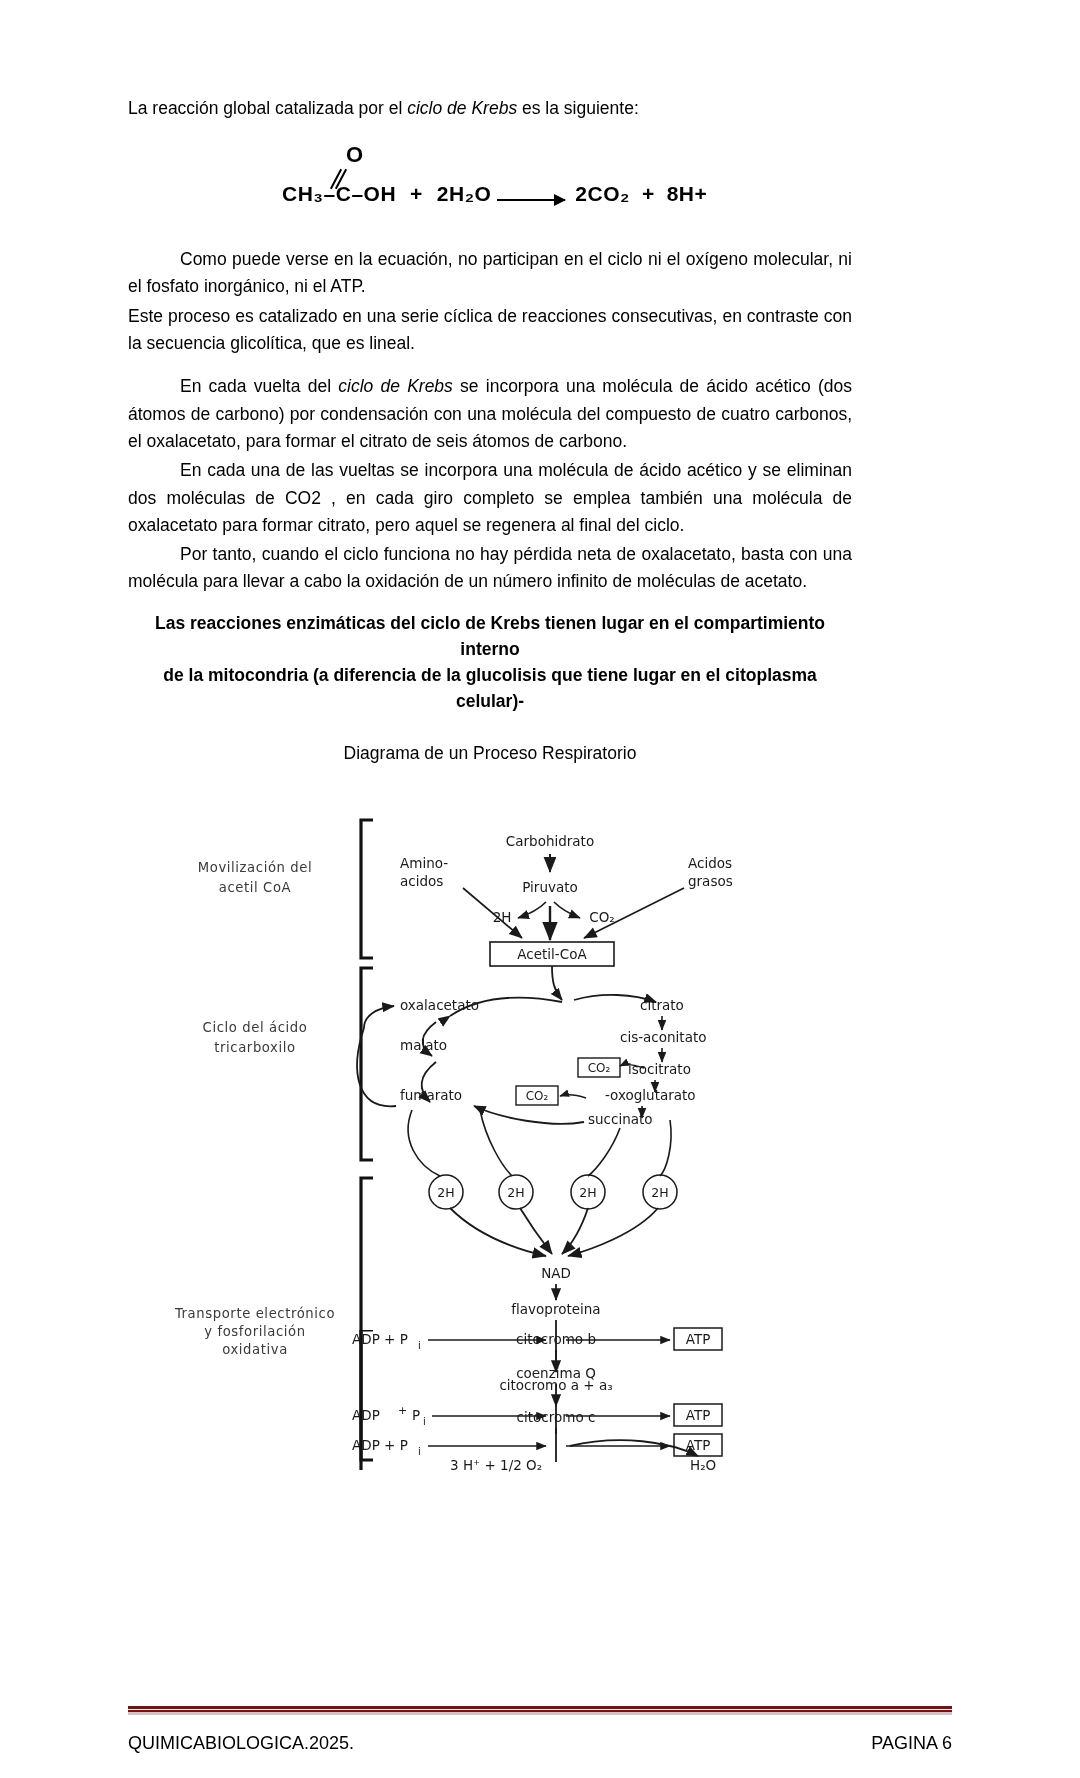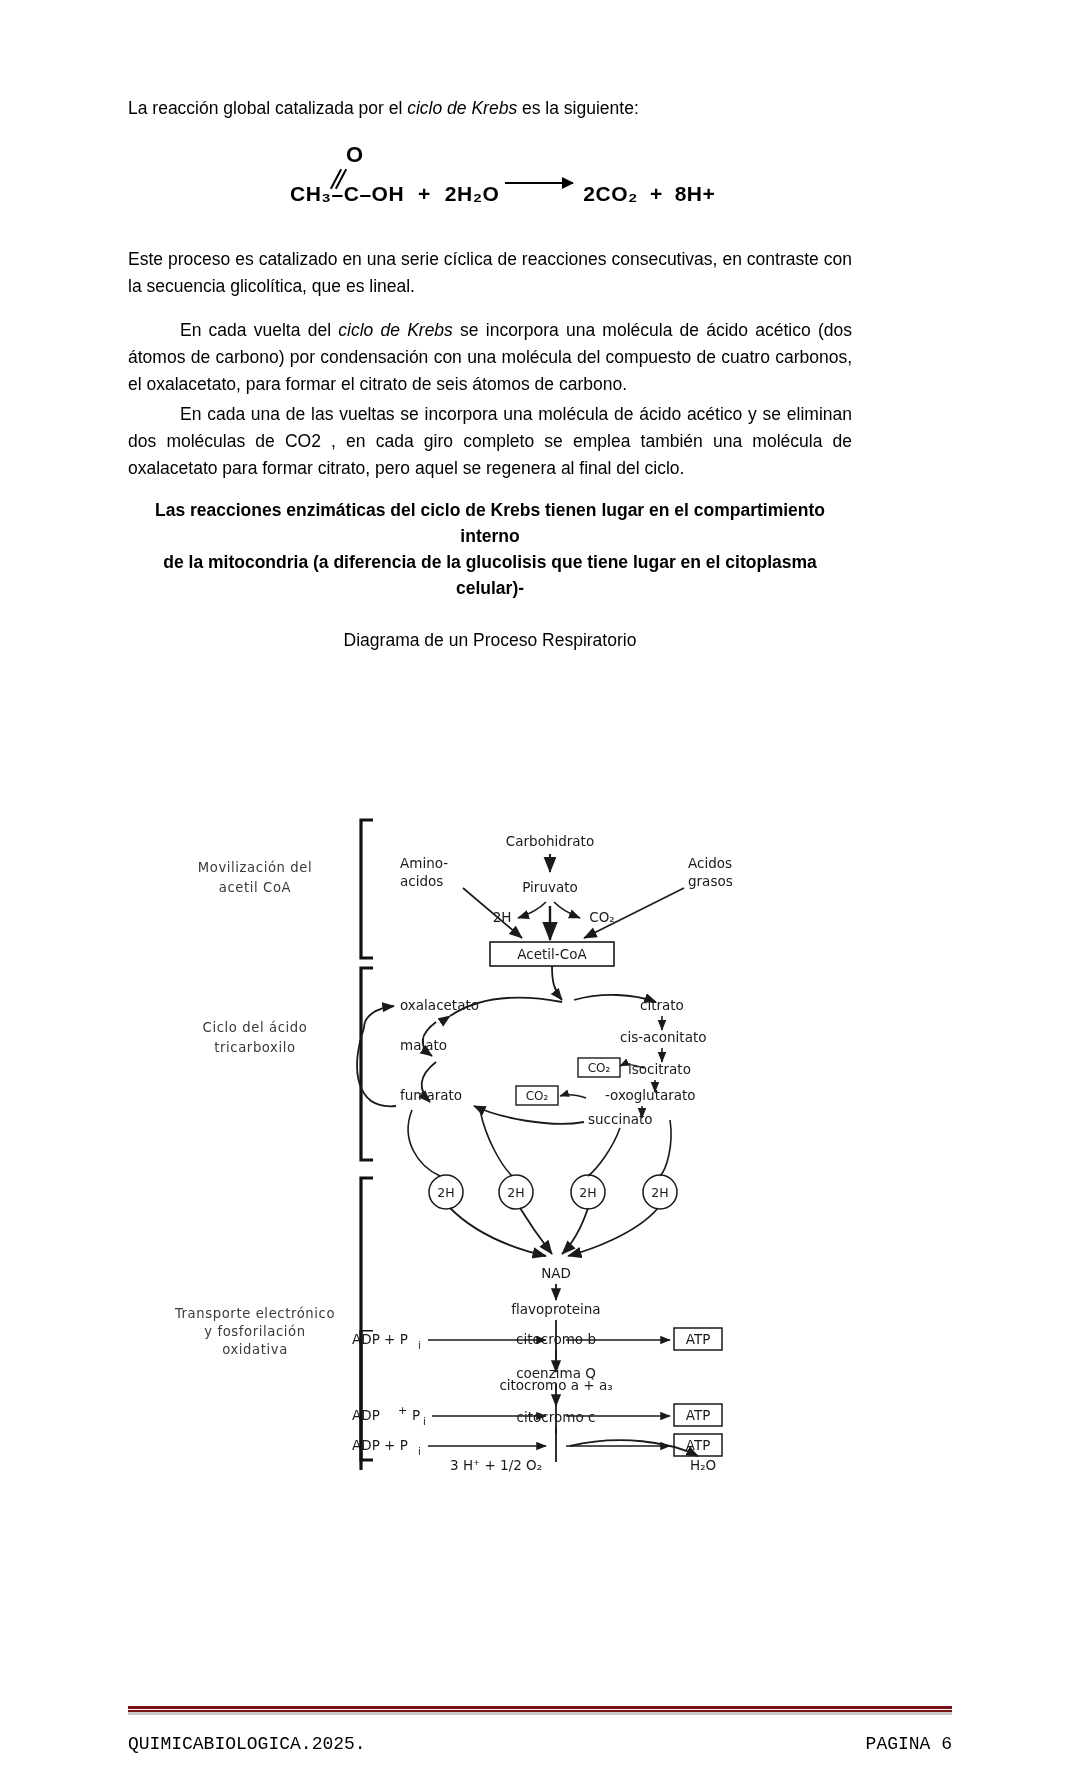--- a/index.html
+++ b/index.html
@@ -49,23 +49,23 @@
     position:relative;
     height:72px;
     margin-top:26px;
     font-family:"Liberation Sans", sans-serif;
     font-weight:bold;
     font-size:21px;
     letter-spacing:.5px;
   }
   .eqline{
     position:absolute;
-    left:162px; top:36px;
+    left:154px; top:36px;
     white-space:nowrap;
-    display:flex;align-items:flex-start;
+    display:flex;align-items:flex-end;
   }
   .eq-o{
     position:absolute;
     left:218px; top:-4px;
     font-size:22px;
     font-weight:bold;
   }
   .dbl-bond{
     position:absolute;
     left:205px; top:22px;
@@ -124,21 +124,21 @@
     border-top:1px solid #7b1113;
     box-shadow:0 3px 0 #c9c9c9;
   }
   .footer-rule .inner{
     position:absolute;left:0;right:0;top:2px;height:1px;background:#ffffff;
   }
   .footer{
     position:absolute;
     left:128px; right:128px; bottom:24px;
     display:flex; justify-content:space-between;
-    font-family:Liberation Mono, monospace;
+    font-family:Liberation Sans, sans-serif;
     font-size:18px;
   }
 </style>
 </head>
 <body>
 
 <div class="page">
 
   <div class="content">
 
@@ -155,33 +155,35 @@
         <span>2H₂O</span>
         <span class="arrow-long"></span>
         <span>2CO₂</span>
         <span style="padding:0 12px">+</span>
         <span>8H+</span>
       </div>
     </div>
 
     <div class="gap-m"></div>
 
+    <p class="para ind">Como puede verse en la ecuación, no participan en el ciclo ni el oxígeno molecular, ni el fosfato inorgánico, ni el ATP.</p>
 
 
     <p class="para">Este proceso es catalizado en una serie cíclica de reacciones consecutivas, en contraste con la secuencia glicolítica, que es lineal.</p>
 
     <div class="gap-s"></div>
 
     <p class="para ind">
       <span>En cada vuelta del </span><span class="it">ciclo de Krebs</span><span> se incorpora una molécula de ácido acético (dos átomos de carbono) por condensación con una molécula del compuesto de cuatro carbonos, el oxalacetato, para formar el citrato de seis átomos de carbono.</span>
     </p>
 
 
     <p class="para ind">En cada una de las vueltas se incorpora una molécula de ácido acético y se eliminan dos moléculas de CO2 , en cada giro completo se emplea también una molécula de oxalacetato para formar citrato, pero  aquel se regenera al final del ciclo.</p>
 
+    <p class="para ind">Por tanto, cuando el ciclo funciona no hay pérdida neta de oxalacetato, basta con una molécula para llevar a cabo la oxidación de un número infinito de moléculas de acetato.</p>
 
     <div class="statement">
       <span>Las reacciones enzimáticas del ciclo de Krebs tienen lugar en el compartimiento interno</span><br>
       <span>de la mitocondria (a diferencia de la glucolisis que tiene lugar en el citoplasma celular)-</span>
     </div>
 
     <div class="diagram-title">Diagrama de un Proceso Respiratorio</div>
 
   </div>
 

